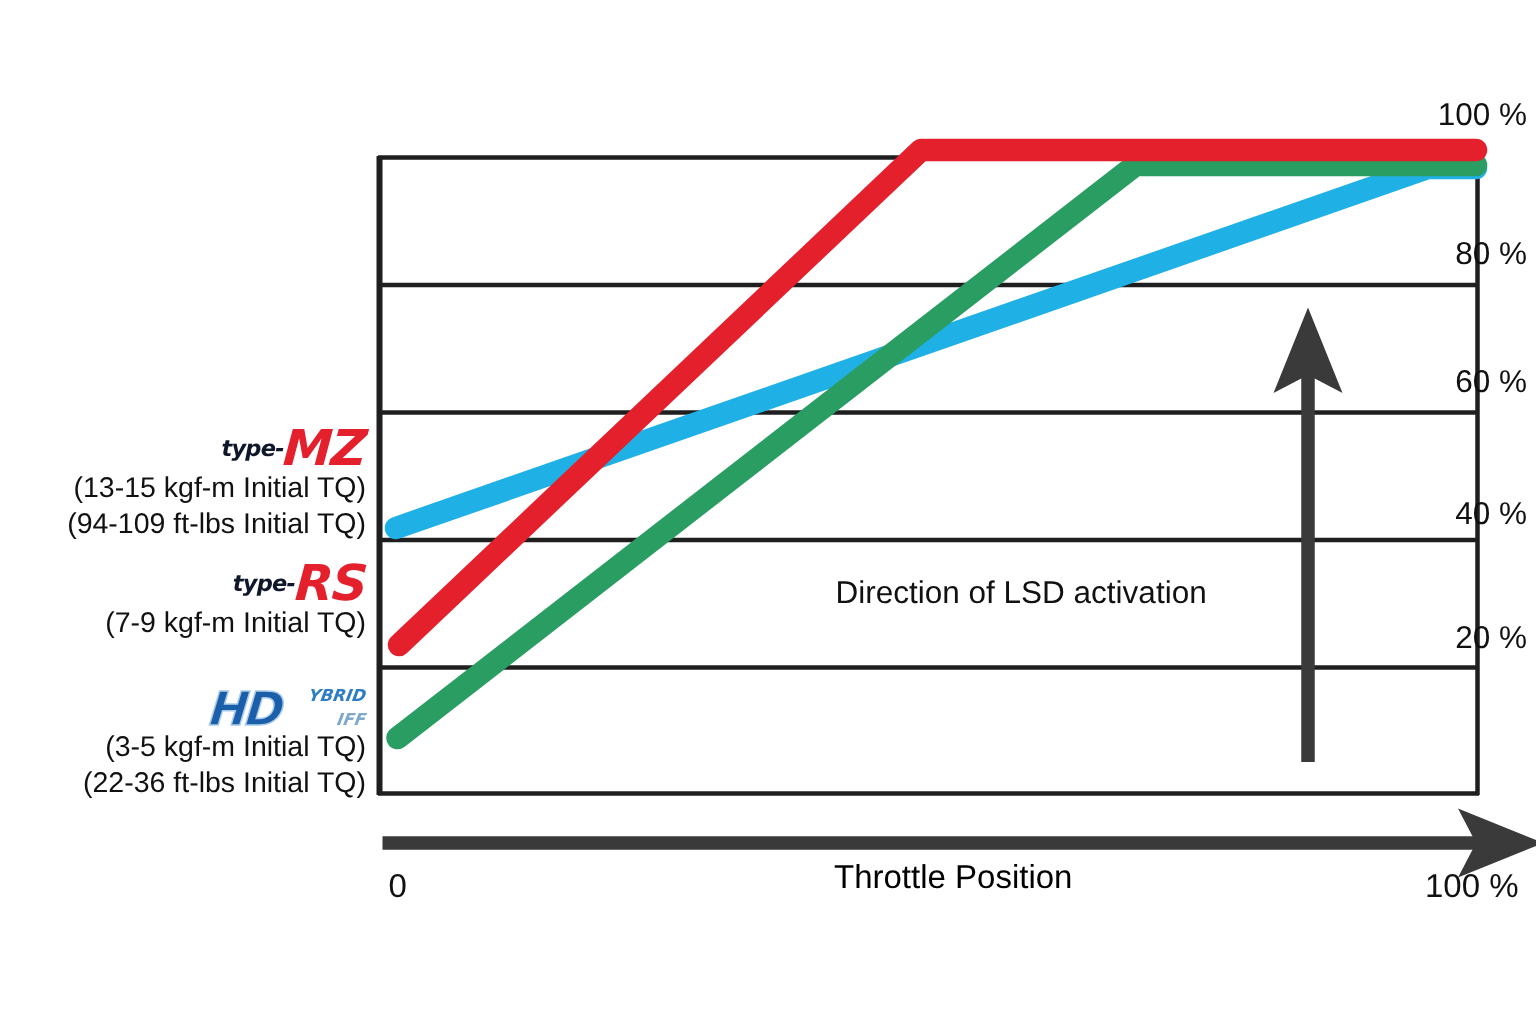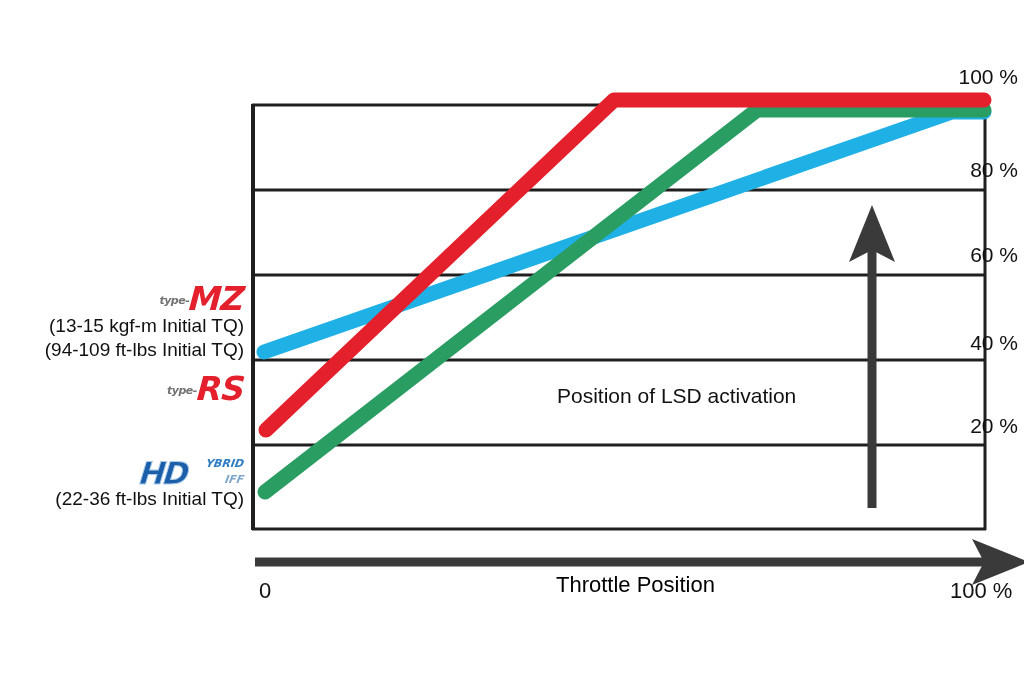--- a/index.html
+++ b/index.html
@@ -52,23 +52,23 @@
     padding-right: 4px;
     color: #111111;
     margin-left: 21px;
   }
 
   
   .type-prefix {
     font-family: "DejaVu Sans", sans-serif;
     font-weight: bold;
     font-style: italic;
-    font-size: 11px;
+    font-size: 15px;
     letter-spacing: -0.5px;
-    color: #737373;
+    color: #0f172a;
     vertical-align: 6px;
     margin-left: 44px;
   }
   .type-model {
     font-family: "DejaVu Sans", sans-serif;
     font-weight: bold;
     font-style: italic;
     font-size: 33px;
     letter-spacing: -1px;
     color: #e3202c;
@@ -219,34 +219,36 @@
       <span class="type-prefix">type-</span><span class="type-model">MZ</span>
     </div>
     <div class="tq-line">(13-15 kgf-m Initial TQ)</div>
     <div class="tq-line">(94-109 ft-lbs Initial TQ)</div>
   </div>
 
   <div class="legend-block" style="top:374px;">
     <div class="logo-line">
       <span class="type-prefix">type-</span><span class="type-model">RS</span>
     </div>
+    <div class="tq-line">(7-9 kgf-m Initial TQ)</div>
   </div>
 
   <div class="legend-block" style="top:457px;">
     <div class="logo-line">
       <span class="hd-logo">
         <span class="hd-main">HD</span>
         <span class="hd-hybrid">YBRID</span>
         <span class="hd-diff">IFF</span>
       </span>
     </div>
+    <div class="tq-line">(3-5 kgf-m Initial TQ)</div>
     <div class="tq-line">(22-36 ft-lbs Initial TQ)</div>
   </div>
 
   <div id="annotation">
-    <div>Position of LSD activation</div>
+    <div>Direction of LSD activation</div>
   </div>
 
   <div id="xaxis-min">0</div>
   <div id="xaxis-title">Throttle Position</div>
   <div id="xaxis-max">100 %</div>
 
 </div>
 
 </body></html>

